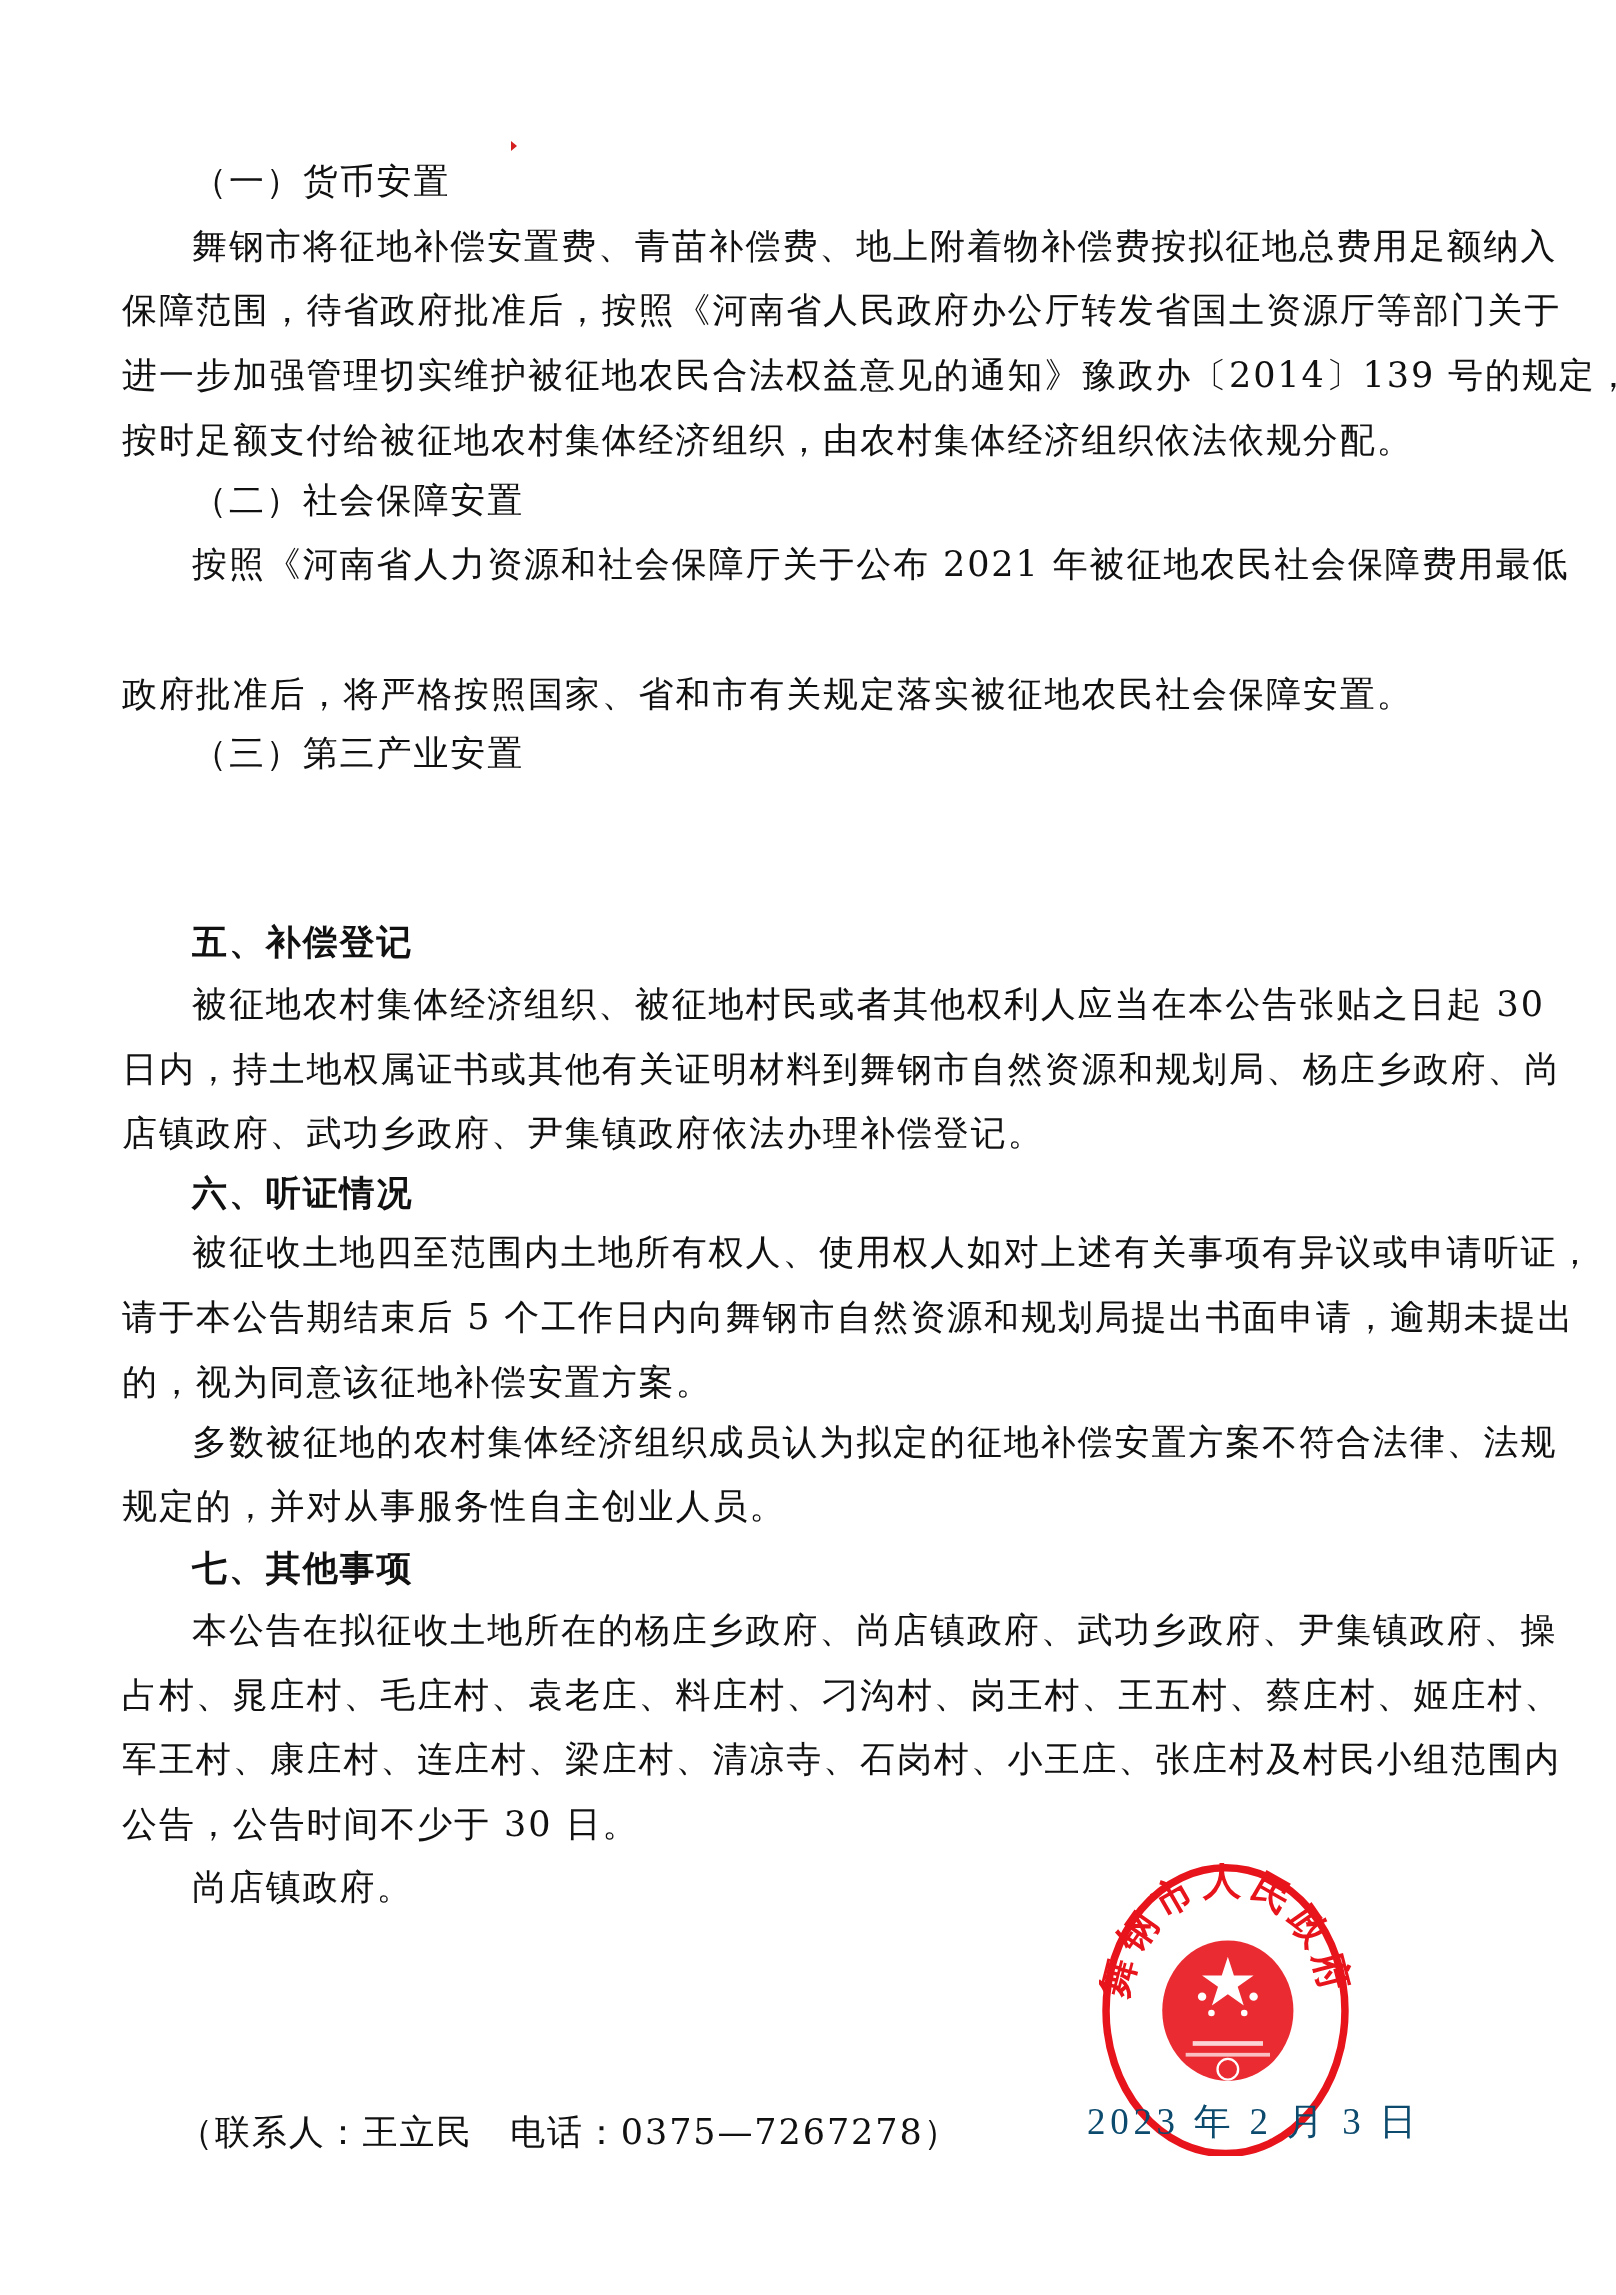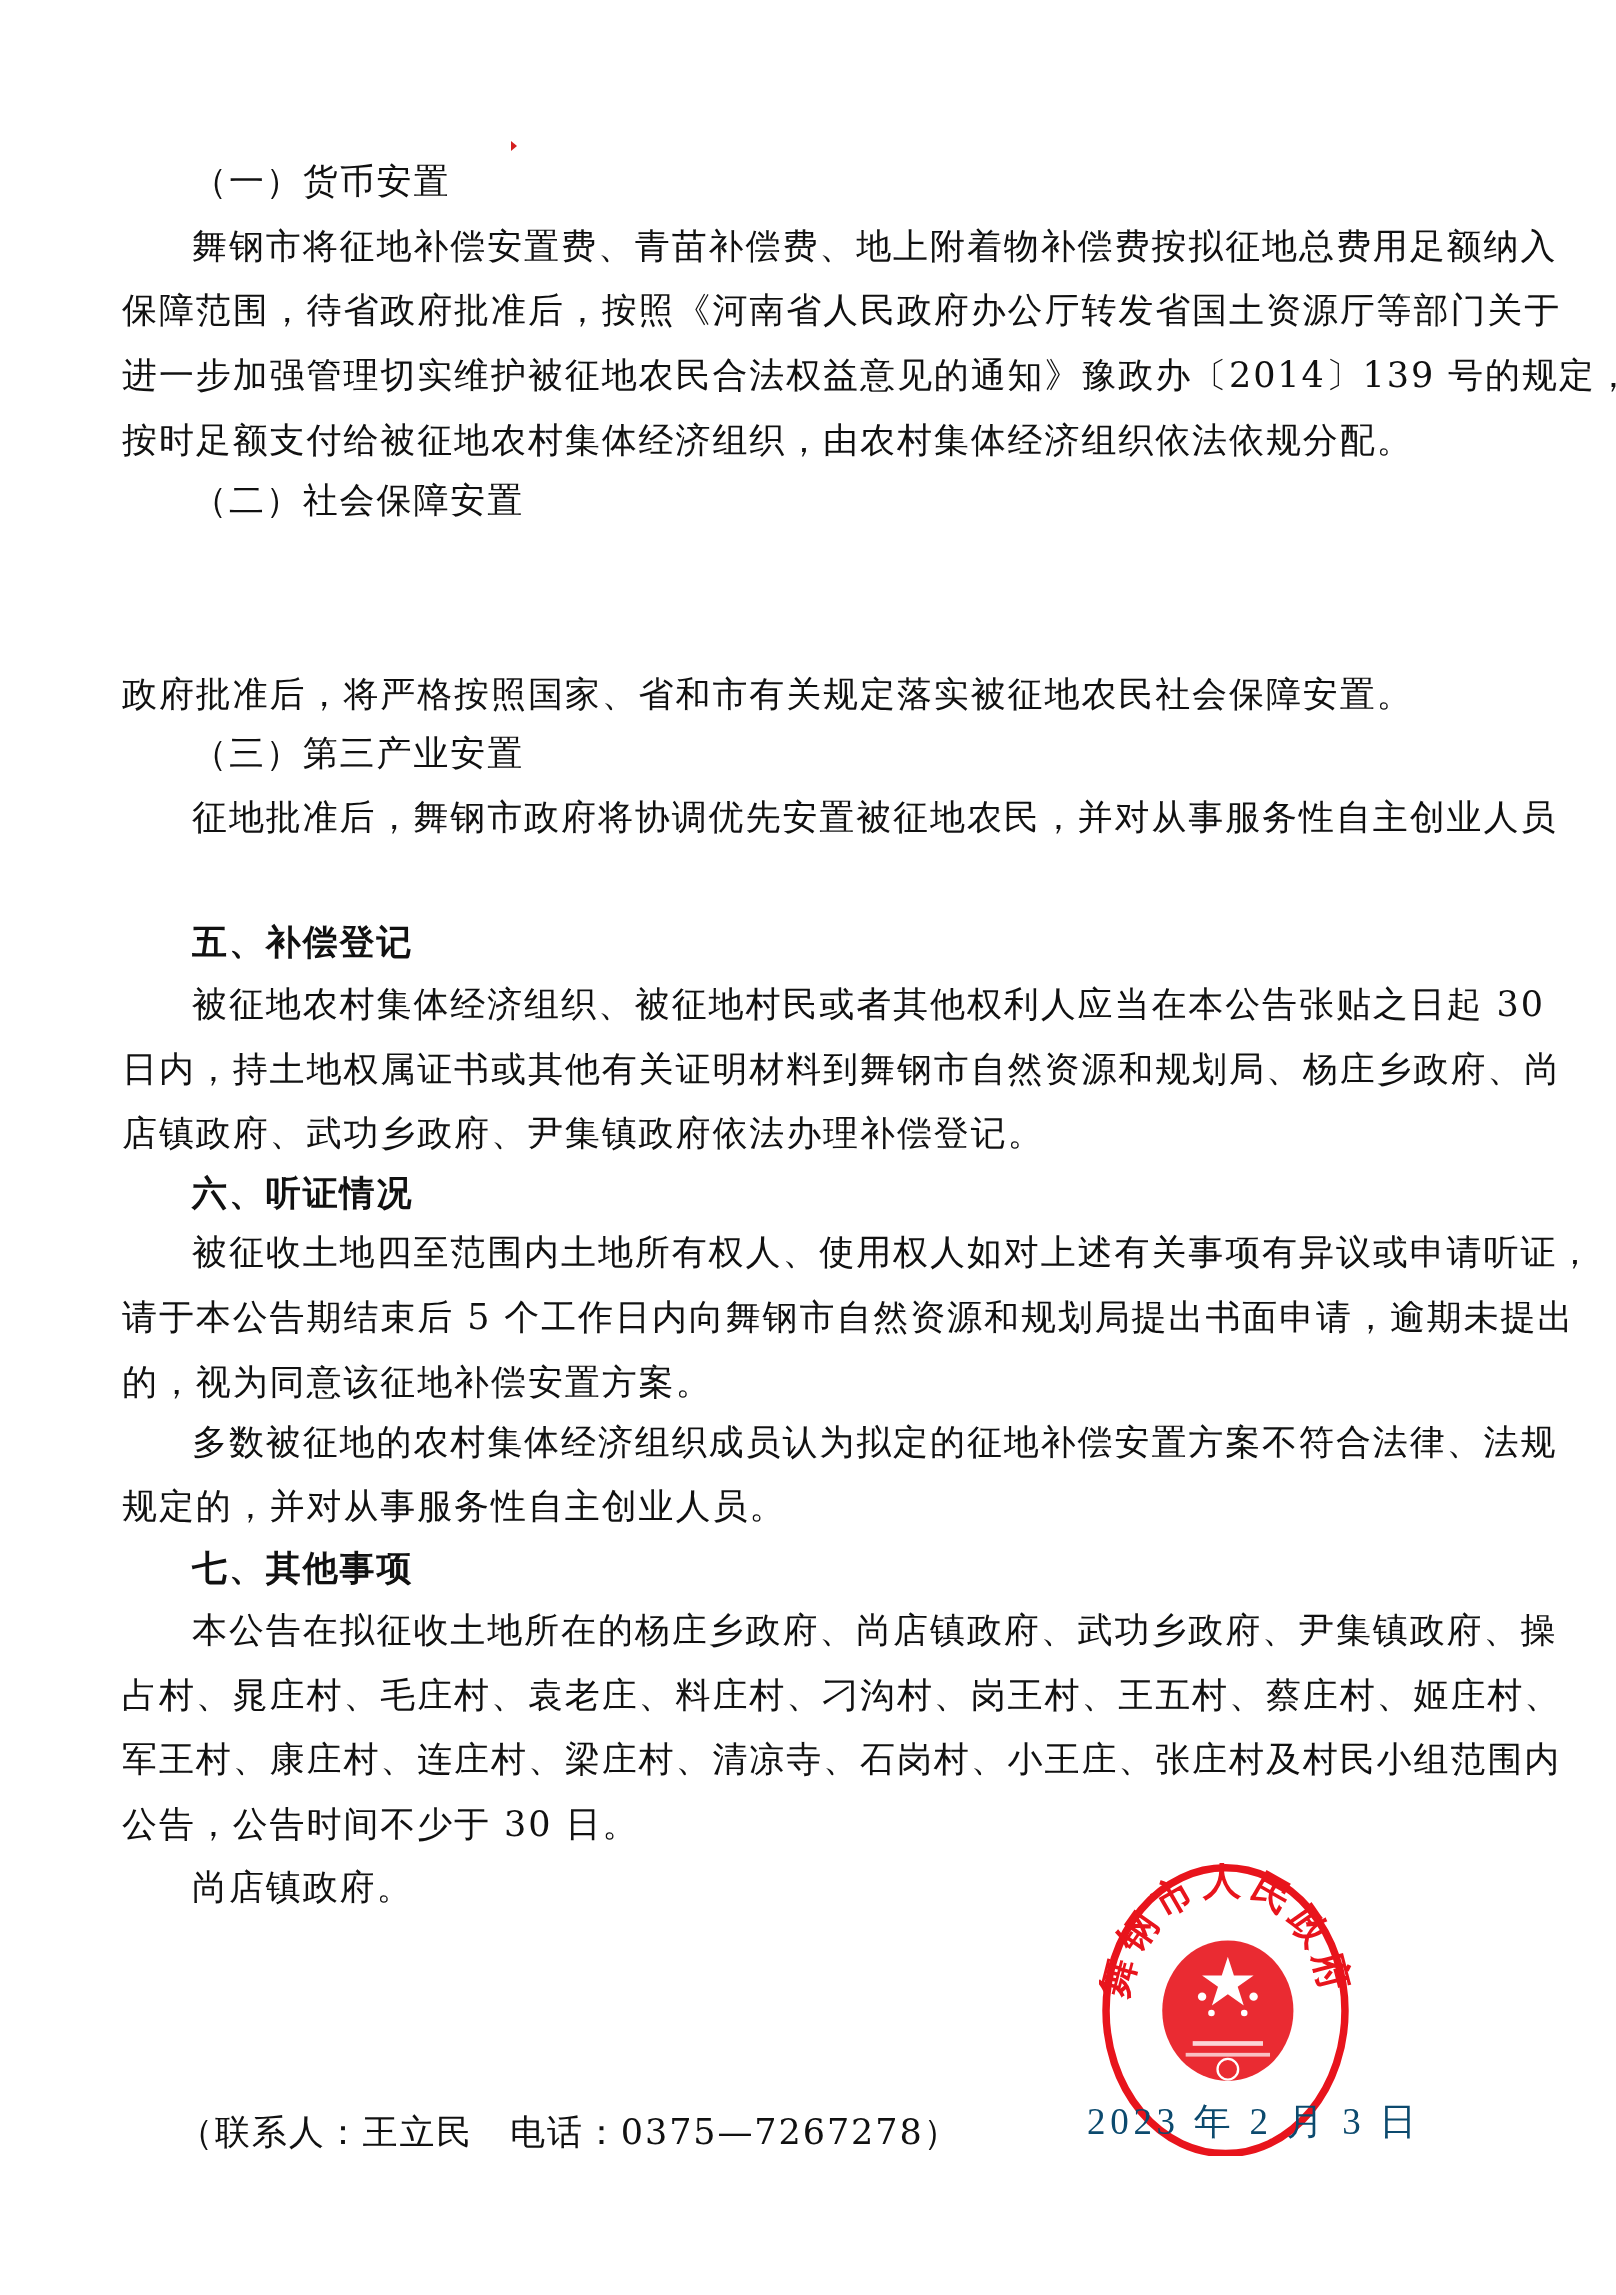--- a/index.html
+++ b/index.html
@@ -25,24 +25,24 @@
 <div class="page">
   <div class="red-mark"></div>
 
   <div class="line indent" style="top:164px">（一）货币安置</div>
   <div class="line indent" style="top:229px">舞钢市将征地补偿安置费、青苗补偿费、地上附着物补偿费按拟征地总费用足额纳入</div>
   <div class="line flush" style="top:293px">保障范围，待省政府批准后，按照《河南省人民政府办公厅转发省国土资源厅等部门关于</div>
   <div class="line flush" style="top:358px">进一步加强管理切实维护被征地农民合法权益意见的通知》豫政办〔2014〕139 号的规定，</div>
   <div class="line flush" style="top:423px">按时足额支付给被征地农村集体经济组织，由农村集体经济组织依法依规分配。</div>
 
   <div class="line indent" style="top:483px">（二）社会保障安置</div>
+  <div class="line indent" style="top:547px">按照《河南省人力资源和社会保障厅关于公布 2021 年被征地农民社会保障费用最低</div>
   <div class="line flush" style="top:677px">政府批准后，将严格按照国家、省和市有关规定落实被征地农民社会保障安置。</div>
 
   <div class="line indent" style="top:736px">（三）第三产业安置</div>
-  <div class="line indent" style="top:800px">征地批准后，舞钢市政府将协调优先安置被征地农民，并对从事服务性自主创业人员</div>
 
   <div class="line indent heading-bold" style="top:925px">五、补偿登记</div>
   <div class="line indent" style="top:987px">被征地农村集体经济组织、被征地村民或者其他权利人应当在本公告张贴之日起 30</div>
   <div class="line flush" style="top:1052px">日内，持土地权属证书或其他有关证明材料到舞钢市自然资源和规划局、杨庄乡政府、尚</div>
   <div class="line flush" style="top:1116px">店镇政府、武功乡政府、尹集镇政府依法办理补偿登记。</div>
 
   <div class="line indent heading-bold" style="top:1176px">六、听证情况</div>
   <div class="line indent" style="top:1235px">被征收土地四至范围内土地所有权人、使用权人如对上述有关事项有异议或申请听证，</div>
   <div class="line flush" style="top:1300px">请于本公告期结束后 5 个工作日内向舞钢市自然资源和规划局提出书面申请，逾期未提出</div>
   <div class="line flush" style="top:1365px">的，视为同意该征地补偿安置方案。</div>

